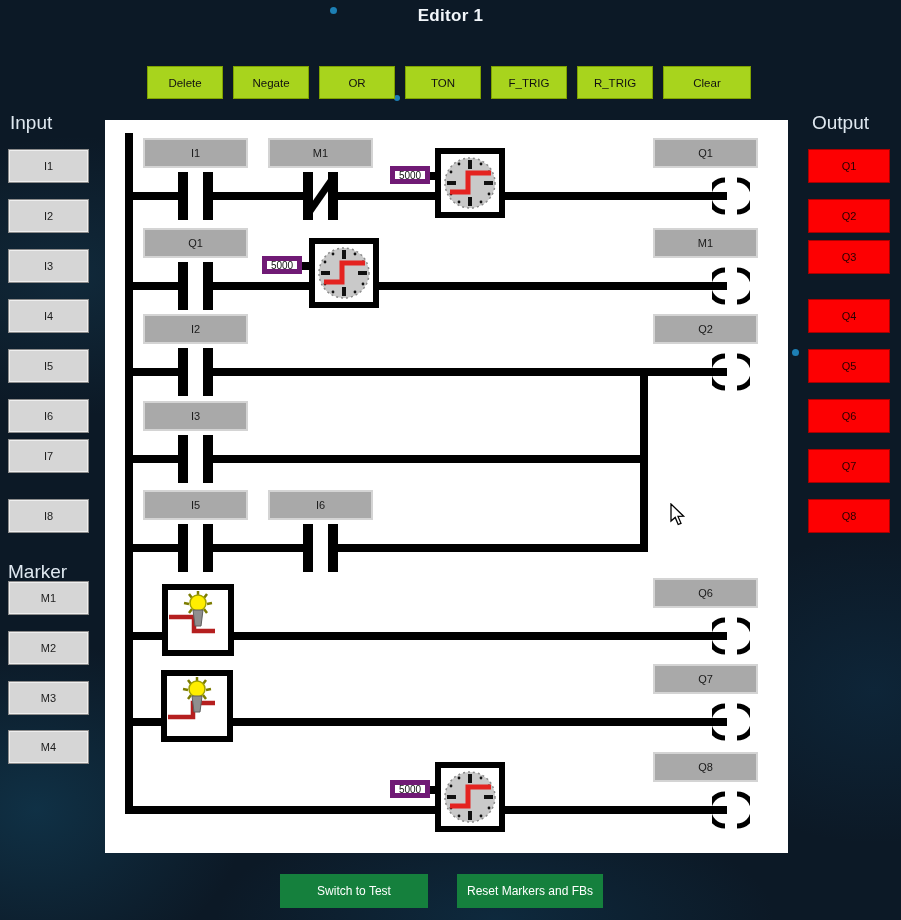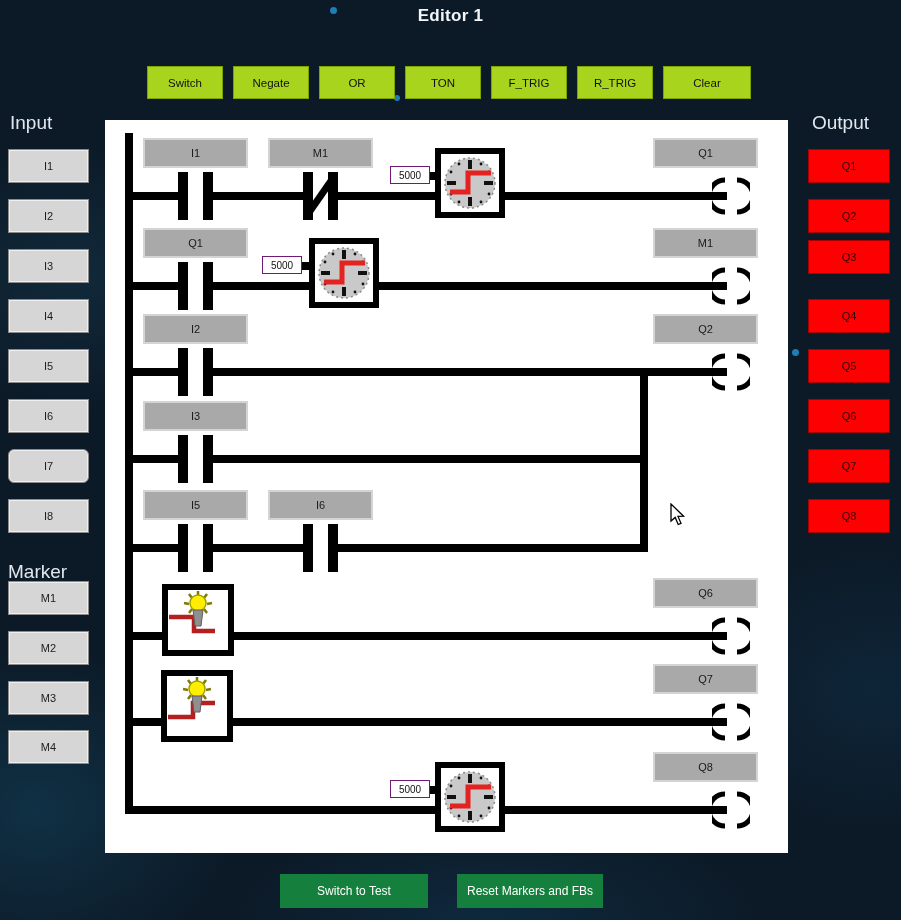--- a/index.html
+++ b/index.html
@@ -35,54 +35,54 @@
     box-sizing:border-box;color:#1a1a1a;font-size:11px;display:flex;align-items:center;
     justify-content:center;cursor:pointer;}
   .contact{position:absolute;width:45px;height:48px;cursor:pointer;}
   .contact .gap{position:absolute;left:14px;top:0;width:17px;height:48px;background:#fff;}
   .contact .bar{position:absolute;top:0;width:10px;height:48px;background:#000;}
   .contact .b1{left:5px;} .contact .b2{left:30px;}
   .contact .slash{position:absolute;left:19px;top:4px;width:7px;height:40px;background:#000;transform:rotate(35deg);}
   .fblock{position:absolute;background:#fff;border:6px solid #000;box-sizing:border-box;cursor:pointer;}
   .timer{width:70px;height:70px;}
   .trig{width:72px;height:72px;}
-  .valbox{position:absolute;width:40px;height:18px;background:#fff;border:1px solid #701a75;
+  .valbox{position:absolute;width:40px;height:18px;background:#fff;border:5px solid #701a75;
     box-sizing:border-box;color:#111;font-size:10px;display:flex;align-items:center;
     justify-content:center;cursor:text;}
   .conn{position:absolute;width:8px;height:8px;background:#000;}
   .coil{position:absolute;width:38px;height:38px;cursor:pointer;}
   .footbtn{position:absolute;top:874px;height:34px;background:#15803d;border:none;
     color:#fff;font-size:12px;display:flex;align-items:center;justify-content:center;cursor:pointer;}
   svg{display:block;}
 </style>
 </head>
 <body>
 
 <div class="dot" style="left:330px;top:7px;width:7px;height:7px;"></div>
 <div class="dot" style="left:792px;top:349px;width:7px;height:7px;"></div>
 <div class="dot" style="left:394px;top:95px;width:6px;height:6px;"></div>
 
 <div class="title">Editor 1</div>
 
-<div class="gbtn" style="left:147px;width:76px;">Switch</div>
+<div class="gbtn" style="left:147px;width:76px;">Delete</div>
 <div class="gbtn" style="left:233px;width:76px;">Negate</div>
 <div class="gbtn" style="left:319px;width:76px;">OR</div>
 <div class="gbtn" style="left:405px;width:76px;">TON</div>
 <div class="gbtn" style="left:491px;width:76px;">F_TRIG</div>
 <div class="gbtn" style="left:577px;width:76px;">R_TRIG</div>
 <div class="gbtn" style="left:663px;width:88px;">Clear</div>
 
 <div class="heading" style="left:10px;top:112px;">Input</div>
 <div class="sbtn" style="top:149px;">I1</div>
 <div class="sbtn" style="top:199px;">I2</div>
 <div class="sbtn" style="top:249px;">I3</div>
 <div class="sbtn" style="top:299px;">I4</div>
 <div class="sbtn" style="top:349px;">I5</div>
 <div class="sbtn" style="top:399px;">I6</div>
-<div class="sbtn" style="top:449px;border-radius:6px;">I7</div>
+<div class="sbtn" style="top:439px;">I7</div>
 <div class="sbtn" style="top:499px;">I8</div>
 
 <div class="heading" style="left:8px;top:546px;margin-top:15px;">Marker</div>
 <div class="sbtn" style="top:581px;">M1</div>
 <div class="sbtn" style="top:631px;">M2</div>
 <div class="sbtn" style="top:681px;">M3</div>
 <div class="sbtn" style="top:730px;">M4</div>
 
 <div class="heading" style="left:812px;top:112px;">Output</div>
 <div class="obtn" style="top:149px;">Q1</div>

